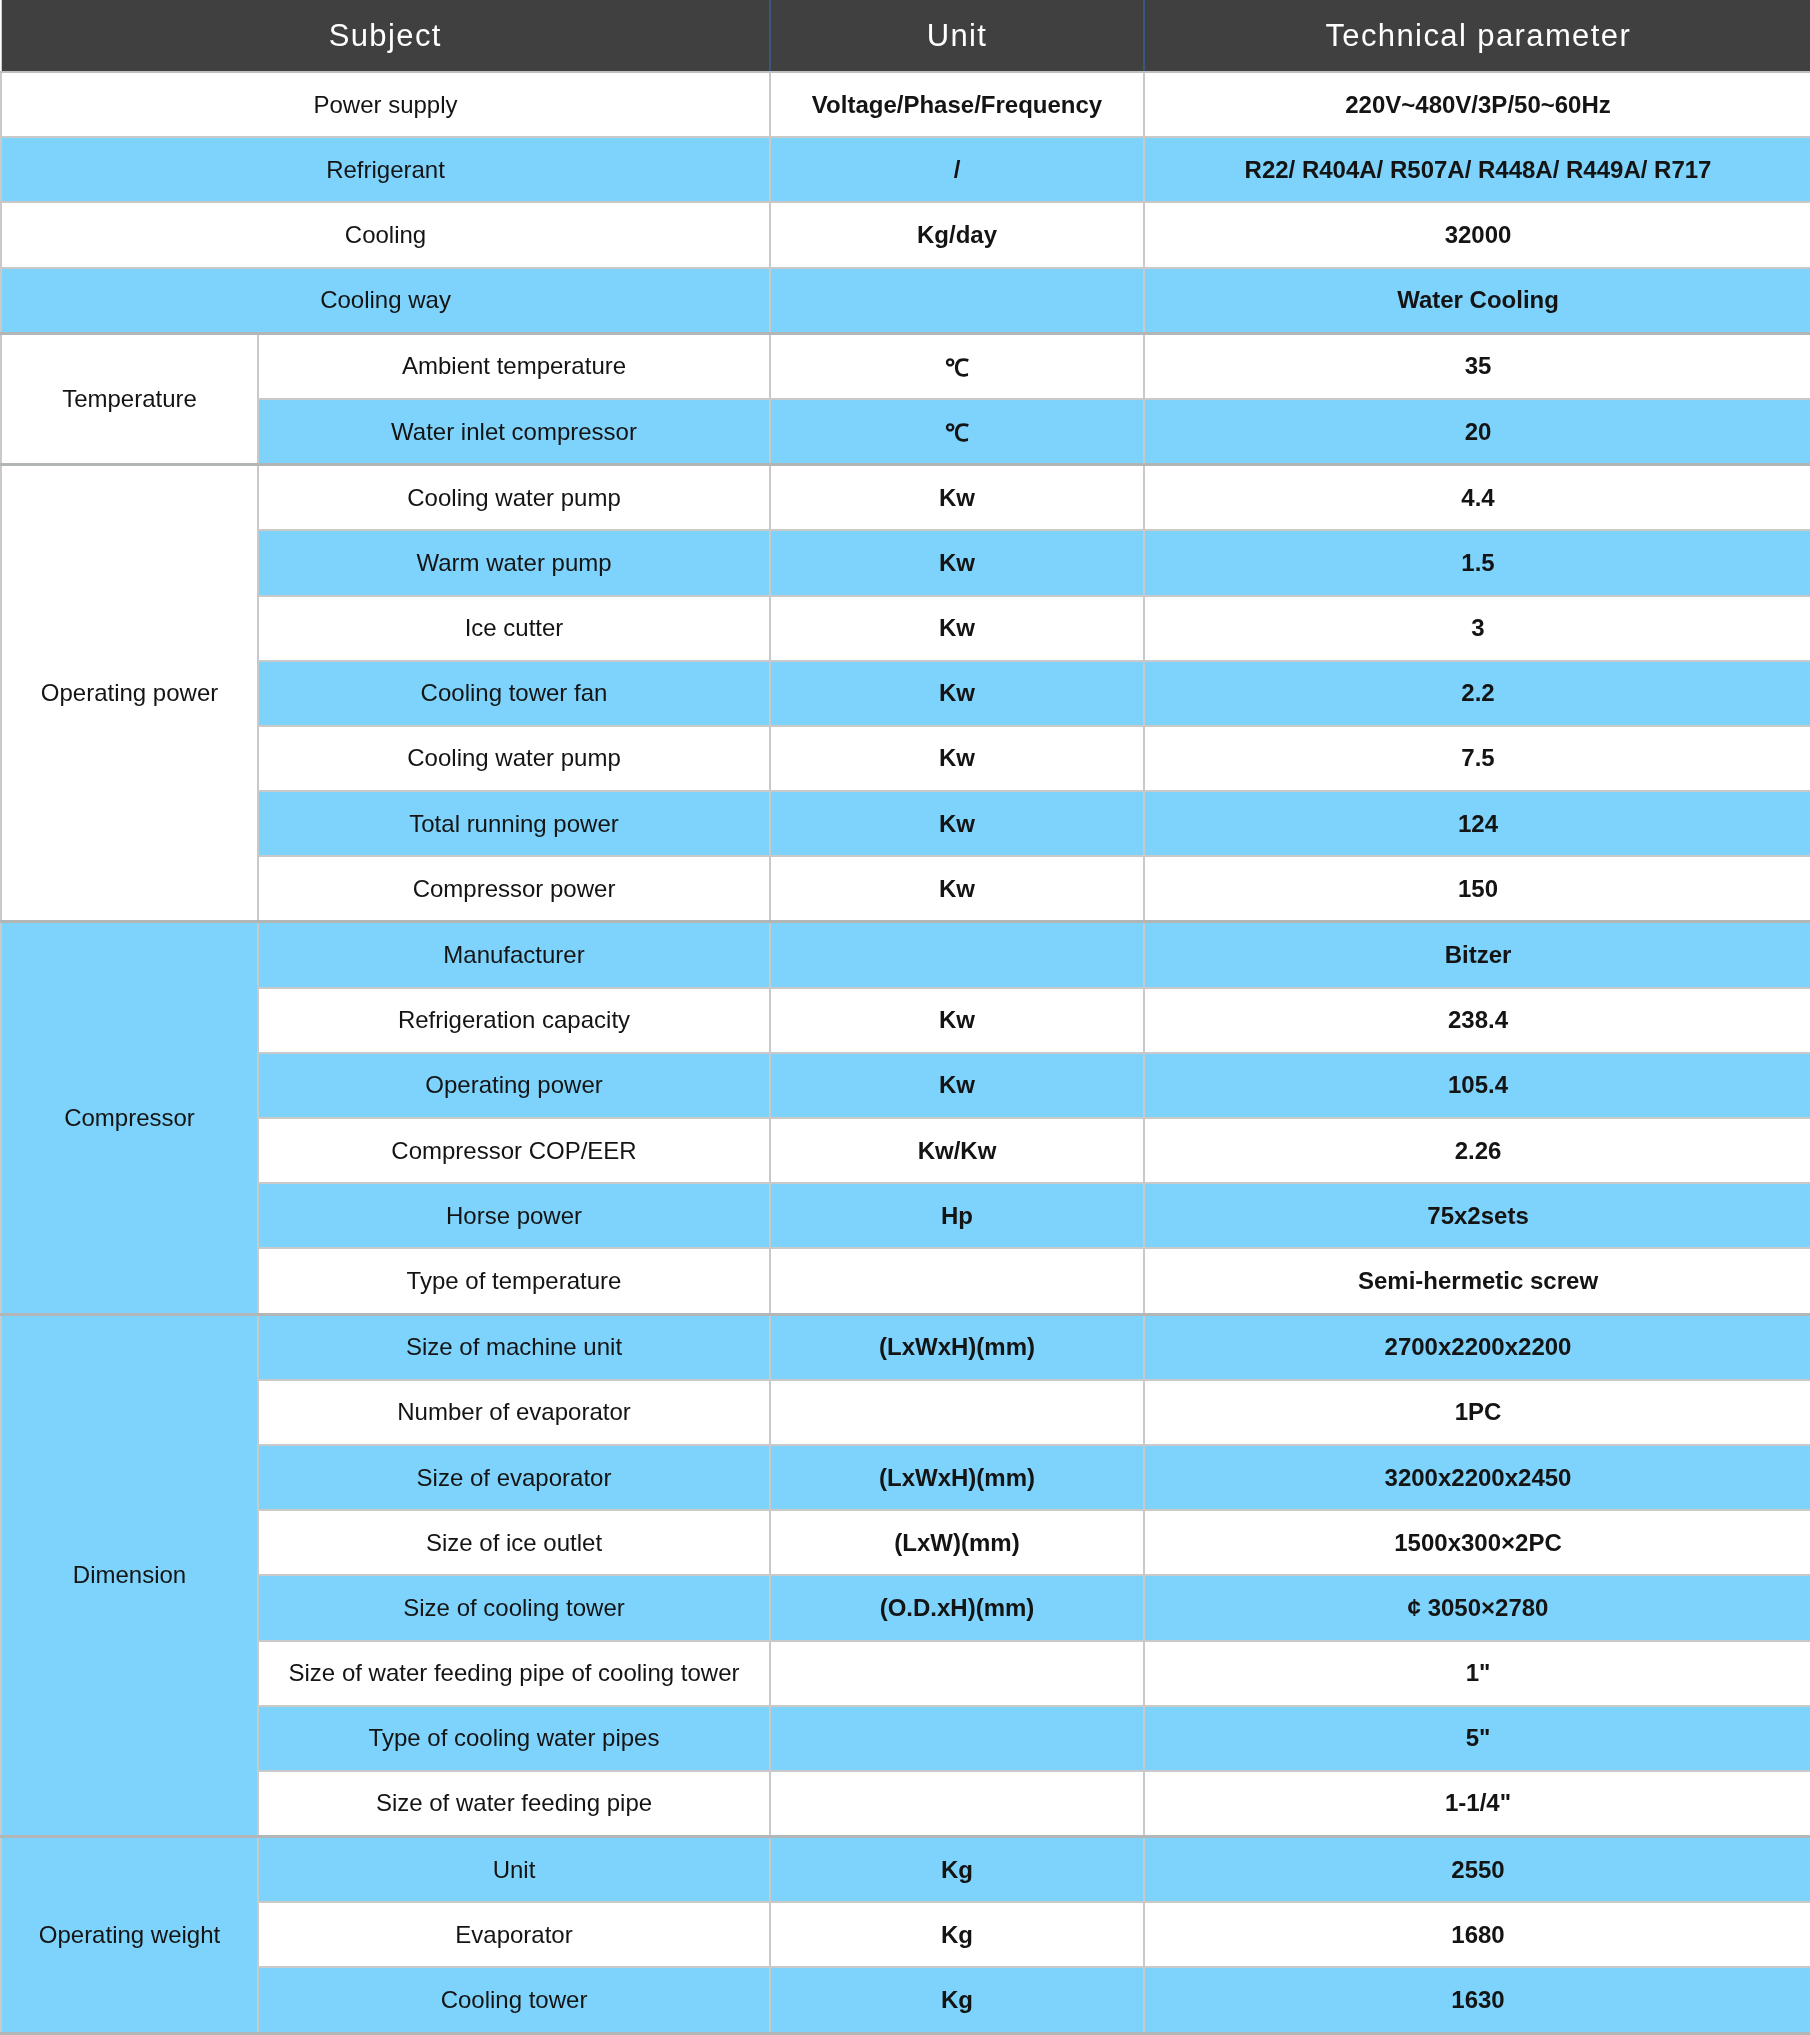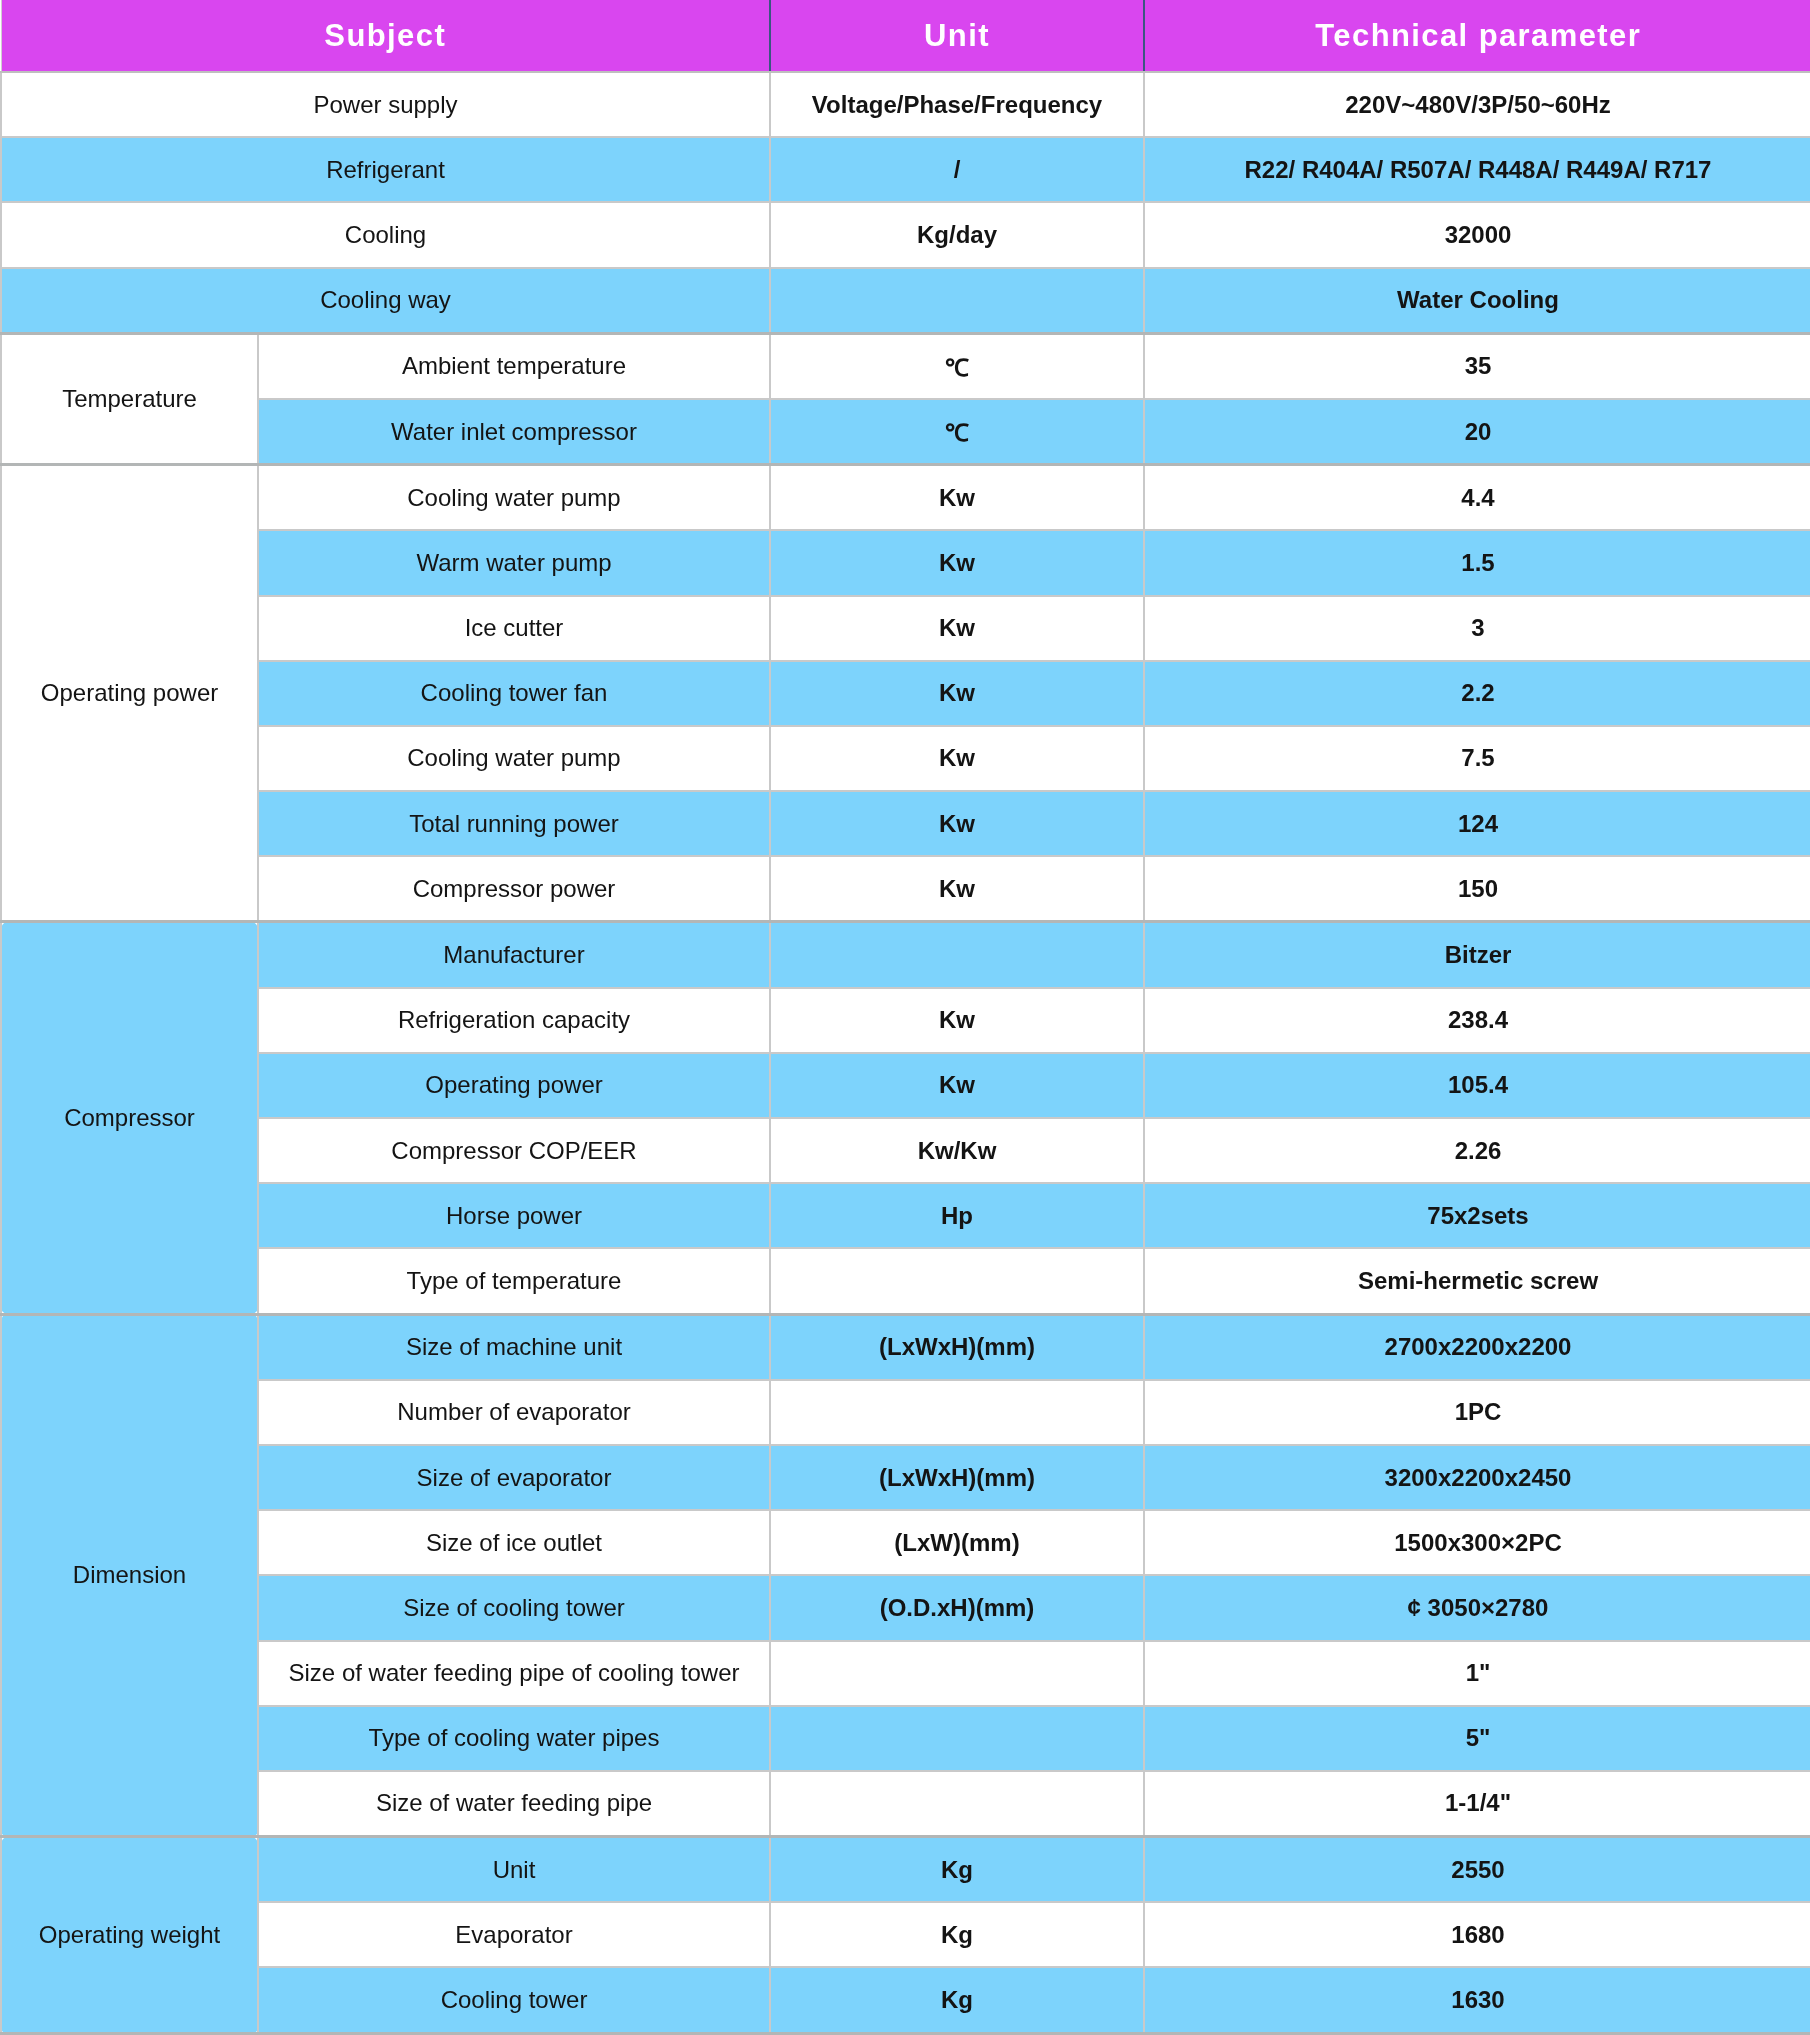--- a/index.html
+++ b/index.html
@@ -17,24 +17,24 @@
     border-right: 1.4px solid #cfcfcf;
     border-bottom: 3.6px solid #b3b6b6;
   }
   #spec-table col.c-group { width: 257px; }
   #spec-table col.c-sub   { width: 512px; }
   #spec-table col.c-unit  { width: 374px; }
   #spec-table col.c-param { width: 668px; }
 
   #spec-table th {
     height: 71px;
-    background: #d946ef;
+    background: #404040;
     color: #ffffff;
     font-size: 31px;
-    font-weight: 700;
+    font-weight: 400;
     letter-spacing: 1.4px;
     text-align: center;
     vertical-align: middle;
     border-bottom: 2.8px solid #bfbfbf;
     border-left: 2.1px solid #3c5680;
     padding: 0;
   }
   #spec-table th:first-child { border-left: none; }
 
   #spec-table td {
@@ -43,21 +43,21 @@
     text-align: center;
     vertical-align: middle;
     font-size: 24px;
     font-weight: 500;
     color: #141414;
     padding: 0 7.1px;
     background: #ffffff;
     overflow: hidden;
   }
   #spec-table tr.gray td { background: #7dd3fc; }
-  #spec-table td.group-cell { background: #ffffff; font-weight: 500; border-radius: 7px; }
+  #spec-table td.group-cell { background: #ffffff; font-weight: 500; }
   #spec-table td.value-cell, #spec-table td.unit-cell { font-weight: 700; }
 
   #spec-table tr.section-start td,
   #spec-table tr.section-start td.group-cell {
     border-top: 3.6px solid #b3b6b6;
   }
 </style>
 </head>
 <body>
 

